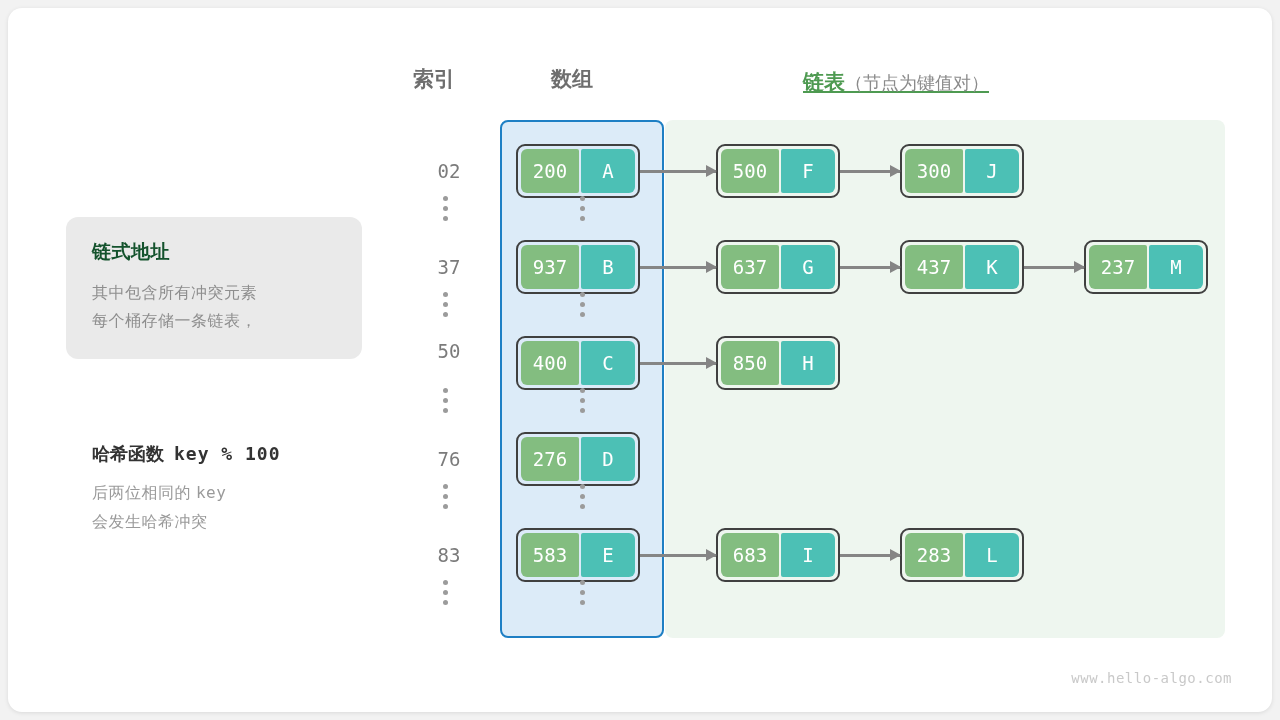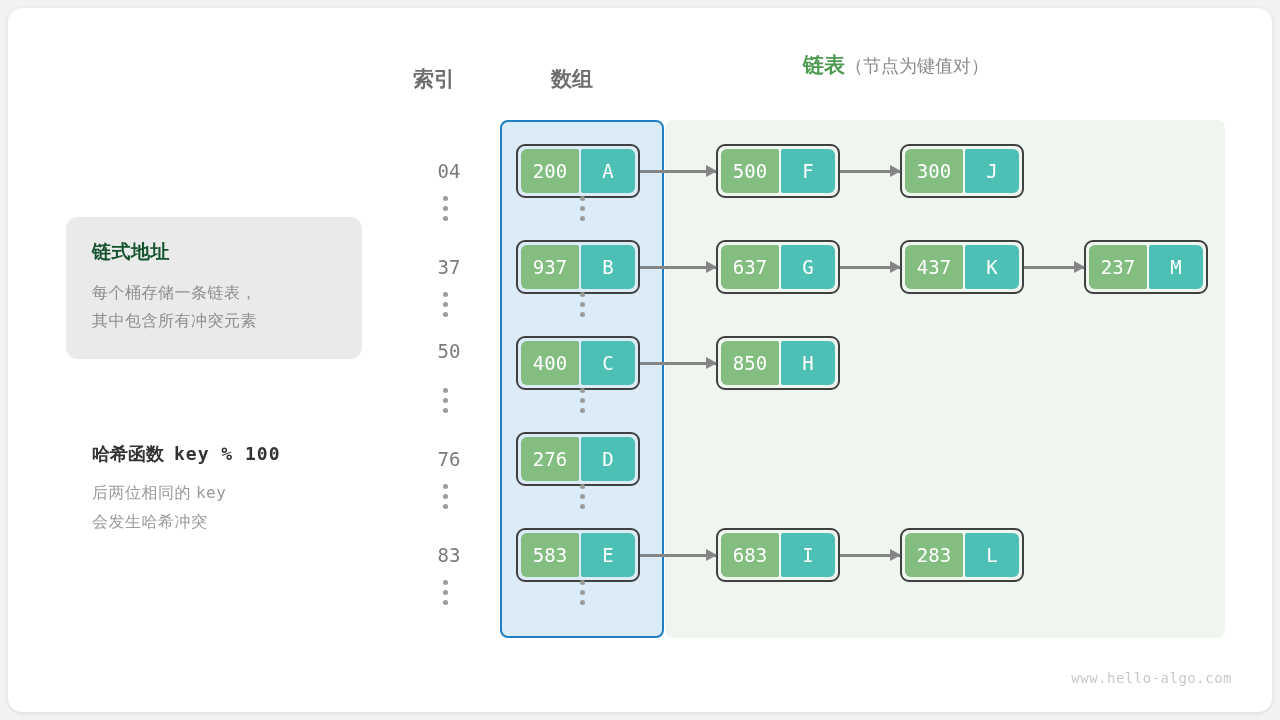--- a/index.html
+++ b/index.html
@@ -29,21 +29,21 @@
   
   .col-header {
     position: absolute;
     font-size: 21px;
     font-weight: bold;
     color: #6e6e6e;
     white-space: nowrap;
   }
   #hdr-index { left: 405px; top: 57px; }
   #hdr-array { left: 543px; top: 57px; }
-  #hdr-list  { left: 795px; top: 43px; color: #4e9a51; }
+  #hdr-list  { left: 795px; top: 60px; color: #4e9a51; text-decoration: underline; }
   #hdr-list .sub {
     color: #8a8a8a;
     font-weight: normal;
     font-size: 18px;
   }
 
   
   .callout {
     position: absolute;
     left: 58px;
@@ -232,35 +232,35 @@
   <div class="card">
 
     <div class="col-header" id="hdr-index">索引</div>
     <div class="col-header" id="hdr-array">数组</div>
     <div class="col-header" id="hdr-list">
       <span>链表</span><span class="sub">（节点为键值对）</span>
     </div>
 
     <div class="callout">
       <div class="callout-title">链式地址</div>
+      <div class="callout-line">其中包含所有冲突元素</div>
       <div class="callout-line">每个桶存储一条链表，</div>
-      <div class="callout-line">其中包含所有冲突元素</div>
     </div>
 
     <div class="note">
       <div class="note-title"><span>哈希函数</span>&nbsp;&nbsp;<span class="mono">key % 100</span></div>
       <div class="note-line"><span>后两位相同的</span>&nbsp;<span class="mono">key</span></div>
       <div class="note-line">会发生哈希冲突</div>
     </div>
 
     <div id="array-panel"></div>
     <div id="list-panel"></div>
 
     <div id="rows-layer">
-        <div class="index-label" style="top: 136px;">04</div>
+        <div class="index-label" style="top: 136px;">02</div>
         <div class="chain" style="top: 136px;">
           <div class="node">
             <div class="cell cell-key">200</div>
             <div class="cell cell-val">A</div>
           </div>
           <div class="arrow" style="width: 76px;">
             <div class="shaft"></div>
             <div class="head"></div>
           </div>
           <div class="node">

